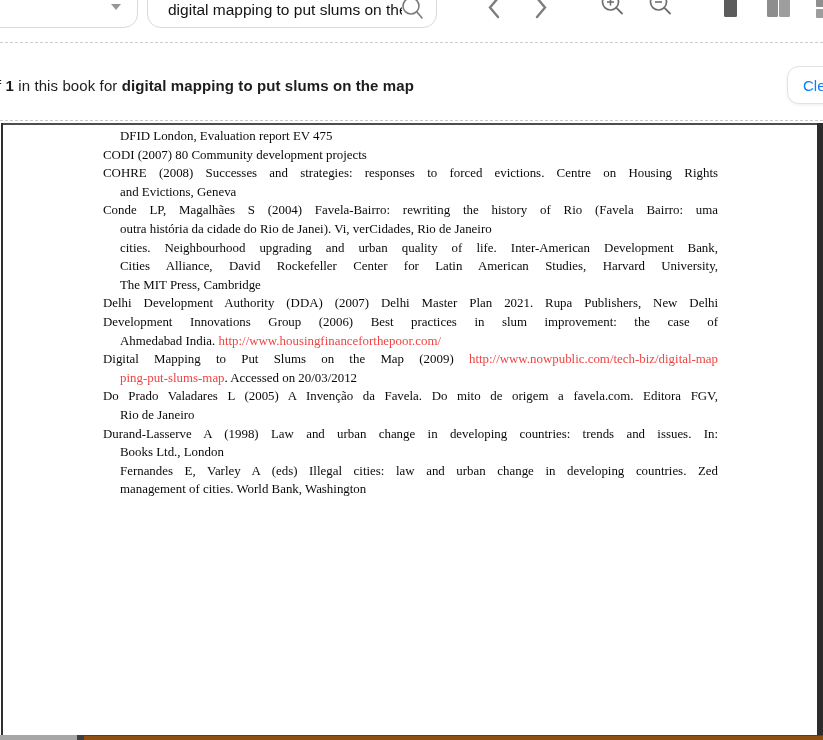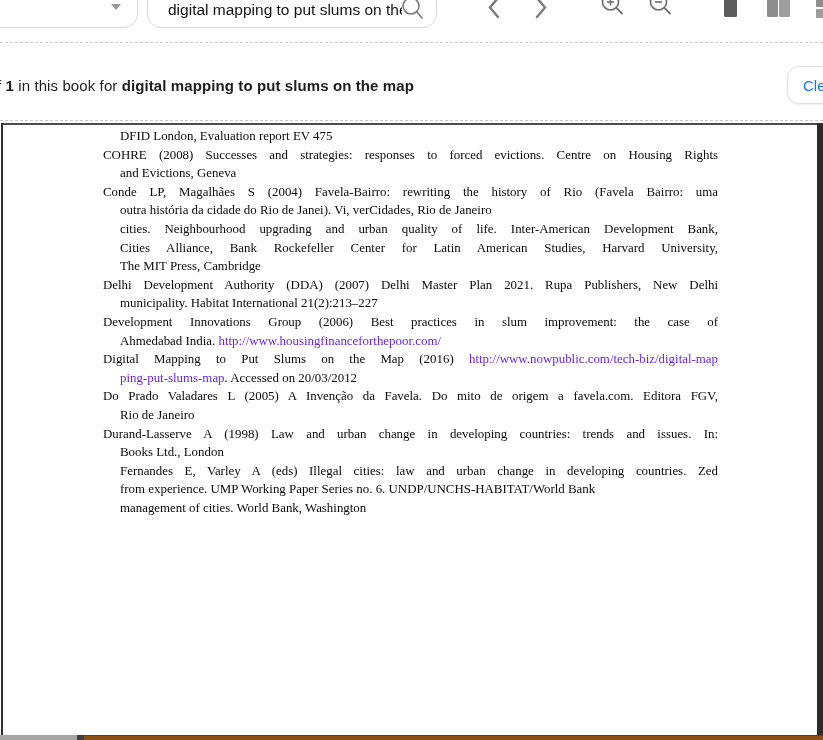--- a/index.html
+++ b/index.html
@@ -44,21 +44,21 @@
   .page-edge-top{position:absolute;left:2px;top:0;width:815px;height:2px;background:#4d4d4d;}
   .page-edge-left{position:absolute;left:1px;top:0;width:2px;height:612px;background:#2f2f2f;}
   .page-edge-right{position:absolute;left:817px;top:0;width:6px;height:612px;background:#2c2c2c;}
 
   .bib{position:absolute;left:103px;top:4px;width:615px;
     font-family:"Liberation Serif","DejaVu Serif",serif;font-size:12.9px;
     line-height:18.6px;color:#0a0a0a;}
   .bline{white-space:normal;}
   .bline.cont{padding-left:17px;box-sizing:border-box;}
   .bline.just{text-align:justify;text-align-last:justify;}
-  .plink{color:#6d28d9;cursor:pointer;}
+  .plink{color:#ef4444;cursor:pointer;}
 
   
   .strip-gray{position:absolute;left:0;top:735px;width:77px;height:5px;background:#a6a6a6;}
   .strip-dark{position:absolute;left:77px;top:735px;width:7px;height:5px;background:#3e3e3e;}
   .strip-brown{position:absolute;left:84px;top:735px;width:739px;height:5px;
     background:#8e4f12;border-top:1px solid #6b3a0c;box-sizing:border-box;}
 </style>
 </head>
 <body>
 
@@ -110,39 +110,38 @@
   <button class="clear-btn">Clear</button>
 
   <div class="divider2"></div>
 
   <div class="page">
     <div class="page-edge-top"></div>
     <div class="page-edge-left"></div>
     <div class="page-edge-right"></div>
     <div class="bib">
         <div class="bline cont"><span>DFID London, Evaluation report EV 475</span></div>
+        <div class="bline"><span>CODI (2007) 80 Community development projects</span></div>
         <div class="bline just"><span>COHRE (2008) Successes and strategies: responses to forced evictions. Centre on Housing Rights</span></div>
         <div class="bline cont"><span>and Evictions, Geneva</span></div>
         <div class="bline just"><span>Conde LP, Magalhães S (2004) Favela-Bairro: rewriting the history of Rio (Favela Bairro: uma</span></div>
         <div class="bline cont"><span>outra história da cidade do Rio de Janei). Vi, verCidades, Rio de Janeiro</span></div>
         <div class="bline cont just"><span>cities. Neighbourhood upgrading and urban quality of life. Inter-American Development Bank,</span></div>
-        <div class="bline cont just"><span>Cities Alliance, Bank Rockefeller Center for Latin American Studies, Harvard University,</span></div>
+        <div class="bline cont just"><span>Cities Alliance, David Rockefeller Center for Latin American Studies, Harvard University,</span></div>
         <div class="bline cont"><span>The MIT Press, Cambridge</span></div>
         <div class="bline just"><span>Delhi Development Authority (DDA) (2007) Delhi Master Plan 2021. Rupa Publishers, New Delhi</span></div>
-        <div class="bline cont"><span>municipality. Habitat International 21(2):213–227</span></div>
         <div class="bline just"><span>Development Innovations Group (2006) Best practices in slum improvement: the case of</span></div>
         <div class="bline cont"><span>Ahmedabad India. </span><span class="plink">http://www.housingfinanceforthepoor.com/</span></div>
-        <div class="bline just"><span>Digital Mapping to Put Slums on the Map (2016) </span><span class="plink">http://www.nowpublic.com/tech-biz/digital-map</span></div>
+        <div class="bline just"><span>Digital Mapping to Put Slums on the Map (2009) </span><span class="plink">http://www.nowpublic.com/tech-biz/digital-map</span></div>
         <div class="bline cont"><span class="plink">ping-put-slums-map</span><span>. Accessed on 20/03/2012</span></div>
         <div class="bline just"><span>Do Prado Valadares L (2005) A Invenção da Favela. Do mito de origem a favela.com. Editora FGV,</span></div>
         <div class="bline cont"><span>Rio de Janeiro</span></div>
         <div class="bline just"><span>Durand-Lasserve A (1998) Law and urban change in developing countries: trends and issues. In:</span></div>
         <div class="bline cont"><span>Books Ltd., London</span></div>
         <div class="bline cont just"><span>Fernandes E, Varley A (eds) Illegal cities: law and urban change in developing countries. Zed</span></div>
-        <div class="bline cont"><span>from experience. UMP Working Paper Series no. 6. UNDP/UNCHS-HABITAT/World Bank</span></div>
         <div class="bline cont"><span>management of cities. World Bank, Washington</span></div>
       </div>
   </div>
 
   <div class="strip-gray"></div>
   <div class="strip-dark"></div>
   <div class="strip-brown"></div>
 
 </div>
 

